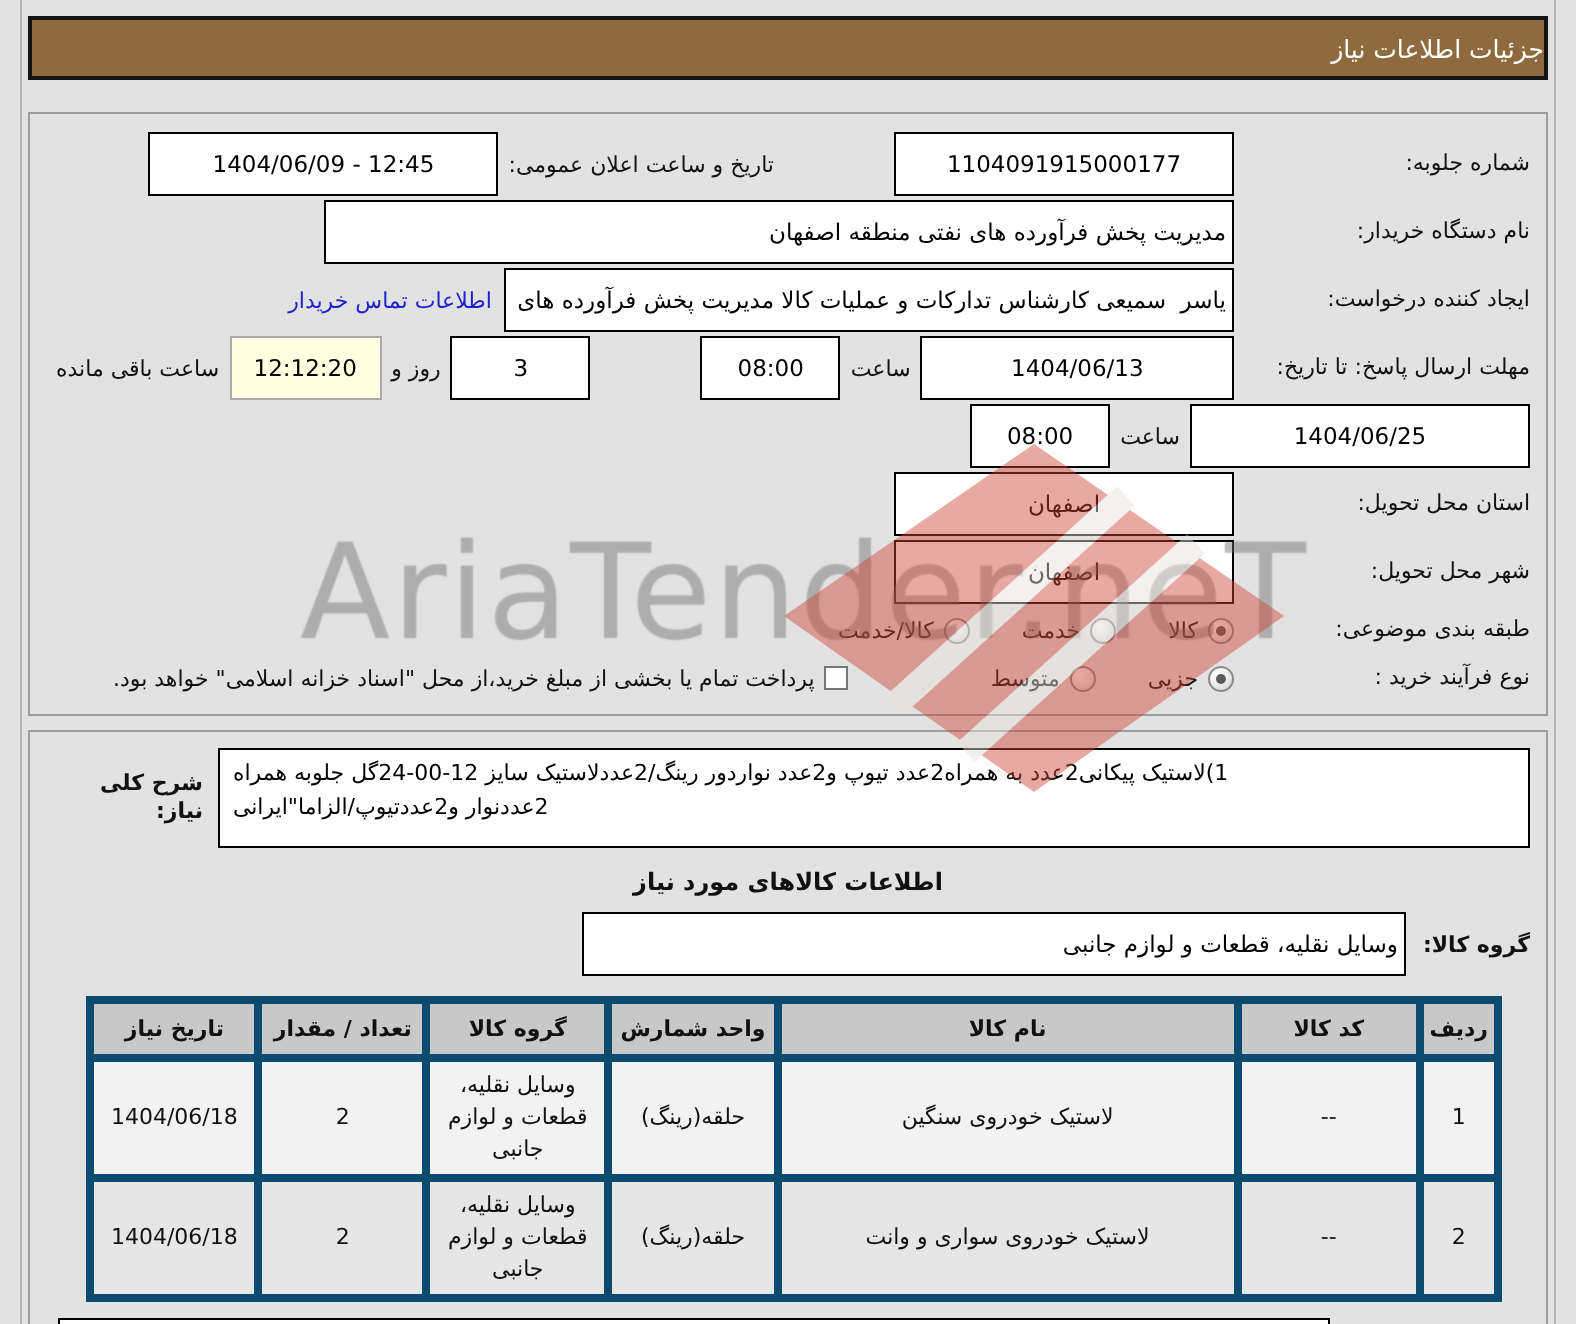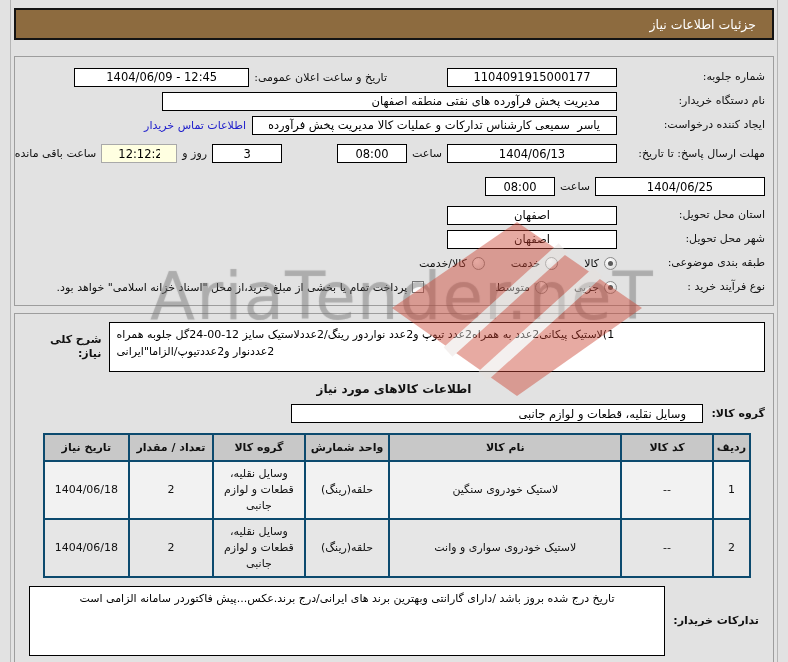--- a/index.html
+++ b/index.html
@@ -14,35 +14,35 @@
   }
   .outer {
     position:absolute; left:10px; top:0; width:768px; height:662px;
     border-left:1px solid #b5b5b5; border-right:1px solid #b5b5b5;
     padding:8px 3px 0 3px;
   }
   
   .titlebar {
     height:32px; background:#8d6b3f; border:2px solid #141414;
     color:#fff; font-size:12.5px;
-    display:flex; align-items:center; padding:0 16px;
+    display:flex; align-items:center; padding:0 0;
   }
   
   .box { border:1px solid #9d9d9d; }
   .box1 { margin-top:16px; padding:9px 8px 5px 8px; }
   .box2 { margin-top:7px; padding:8px 8px 6px 8px; }
   
   .frow { display:flex; align-items:center; min-height:22px; margin-bottom:2px; }
   .frow.tall { min-height:31px; }
   .flabel { width:148px; flex:0 0 148px; padding-left:6px; line-height:1.25; }
   .inlabel { margin:0 5px; white-space:nowrap; }
   .tb {
-    height:19px; background:#fff; border:1px solid #000;
+    height:32px; background:#fff; border:1px solid #000;
     font-family:"DejaVu Sans", sans-serif; font-size:11.5px;
-    text-align:center; color:#000; padding:0 16px;
+    text-align:center; color:#000; padding:0 3px;
   }
   .ltr { direction:ltr; }
   .rt  { text-align:right; }
   .w170 { width:170px; } .w175 { width:175px; } .w455 { width:455px; }
   .w365 { width:365px; } .w70 { width:70px; } .w412 { width:412px; }
   .countdown { width:76px; background:#ffffe1; border:1px solid #a9a9a9; }
   .gap60 { margin-right:60px; } .gap55 { margin-right:55px; } .gap45 { margin-right:45px;text-align:center; }
   a.link { color:#2020cc; text-decoration:none; margin-right:6px; white-space:nowrap; cursor:pointer; }
   
   .opt { display:inline-flex; align-items:center; margin-left:26px; }
@@ -68,21 +68,21 @@
   }
   .descrow { display:flex; align-items:center; }
   .ta-desc { width:658px; height:50px; direction:rtl; text-align:left; }
   .desclabel { font-weight:bold; padding-right:8px; line-height:1.3; }
   .goodshdr { font-weight:bold; font-size:12px; text-align:center; margin:10px 2px 8px 2px; }
   .grouprow { display:flex; align-items:center; margin:2px 0 4px 0; }
   .grouplabel { font-weight:bold; width:62px; flex:0 0 62px; padding-left:6px; }
   
   .tblwrap { margin:10px 14px 0 20px; }
   table { width:100%; border-collapse:collapse; }
-  th, td { border:2px solid #0c4a6e; padding:4px 3px; text-align:center; vertical-align:middle; }
+  th, td { border:4px solid #0c4a6e; padding:4px 3px; text-align:center; vertical-align:middle; }
   th { background:#c8c8c8; font-weight:bold; font-size:11px; padding:6px 3px; }
   td { font-size:11px; line-height:1.45; }
   tr.r1 td { background:#f2f2f2; }
   tr.r2 td { background:#e6e6e6; }
   
   .notesrow { display:flex; align-items:center; margin-top:8px; }
   .noteslabel { font-weight:bold; width:100px; flex:0 0 100px; padding-right:6px; }
   .ta-notes { width:636px; height:70px; text-align:center; }
   
   .wm { position:absolute; pointer-events:none; z-index:40; }

